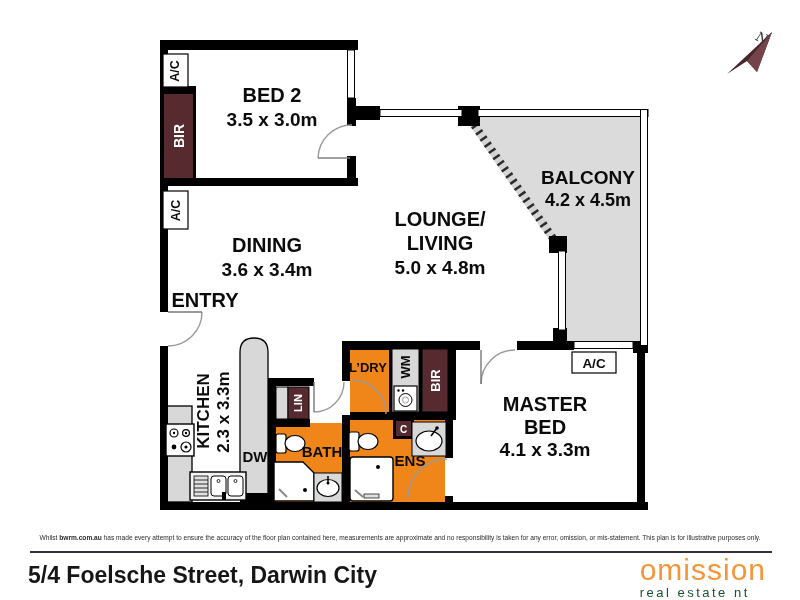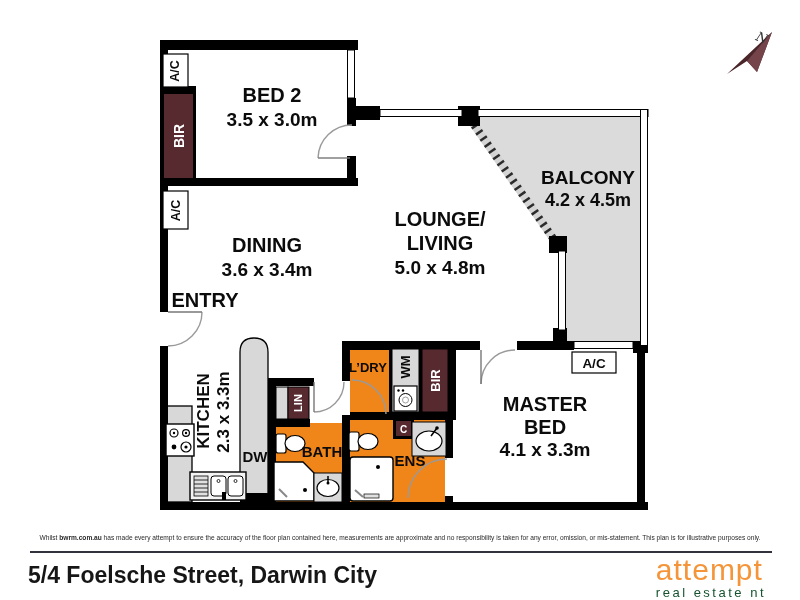--- a/index.html
+++ b/index.html
@@ -215,17 +215,17 @@
   </g>
 </svg>
 
 <div id="disclaimer"><span>Whilst </span><b>bwrm.com.au</b><span> has made every attempt to ensure the accuracy of the floor plan contained here, measurements are approximate and no responsibility is taken for any error, omission, or mis-statement. This plan is for illustrative purposes only.</span></div>
 
 <div id="footer-line"></div>
 
 <div id="address">5/4 Foelsche Street, Darwin City</div>
 
 <div id="logo">
-  <div class="primary">attempt</div>
+  <div class="primary">omission</div>
   <div class="secondary">real estate nt</div>
 </div>
 
 </div>
 
 </body></html>

